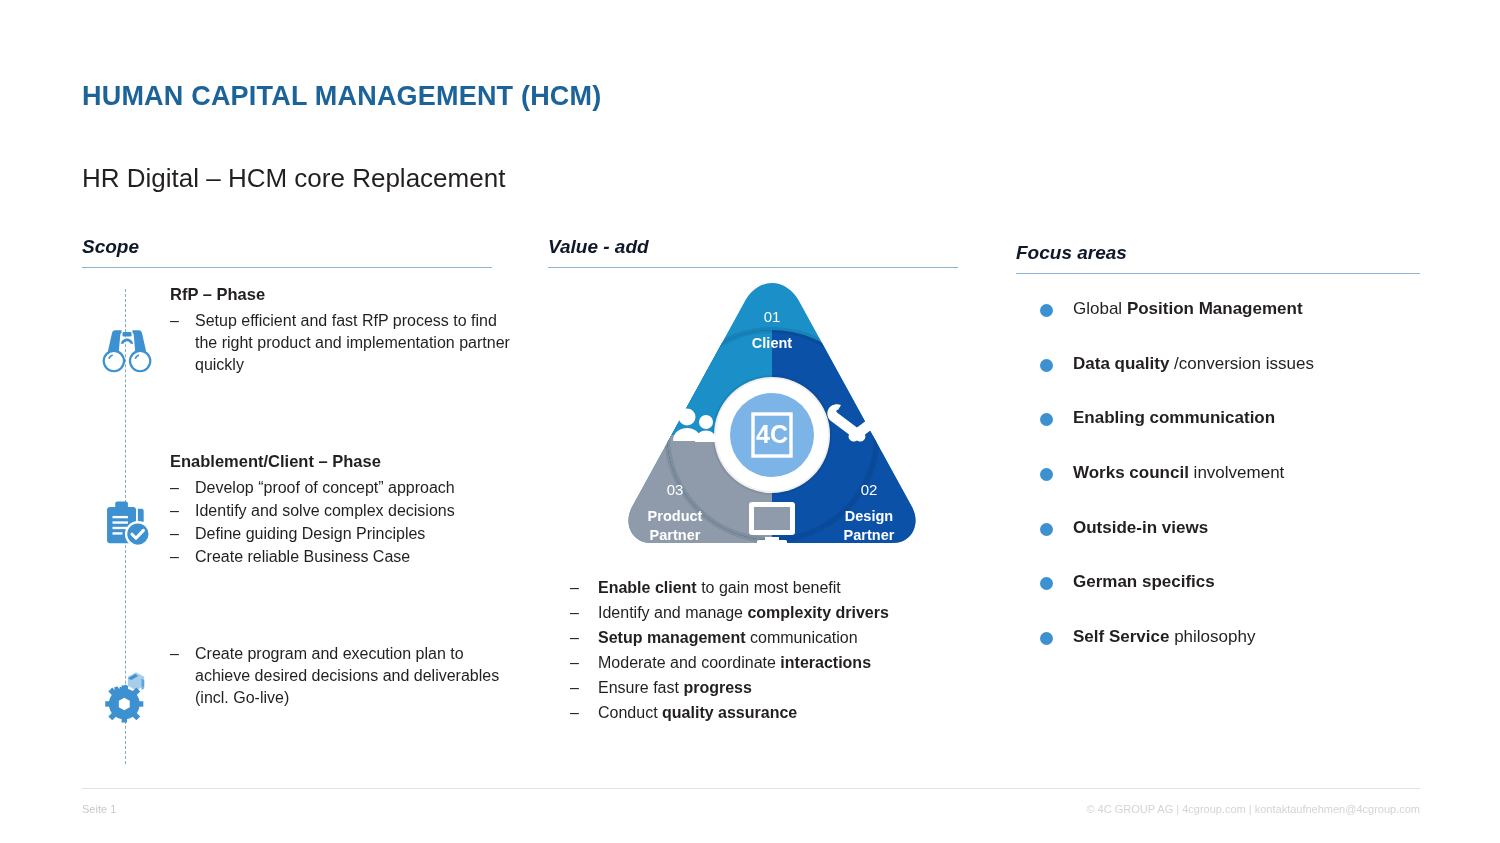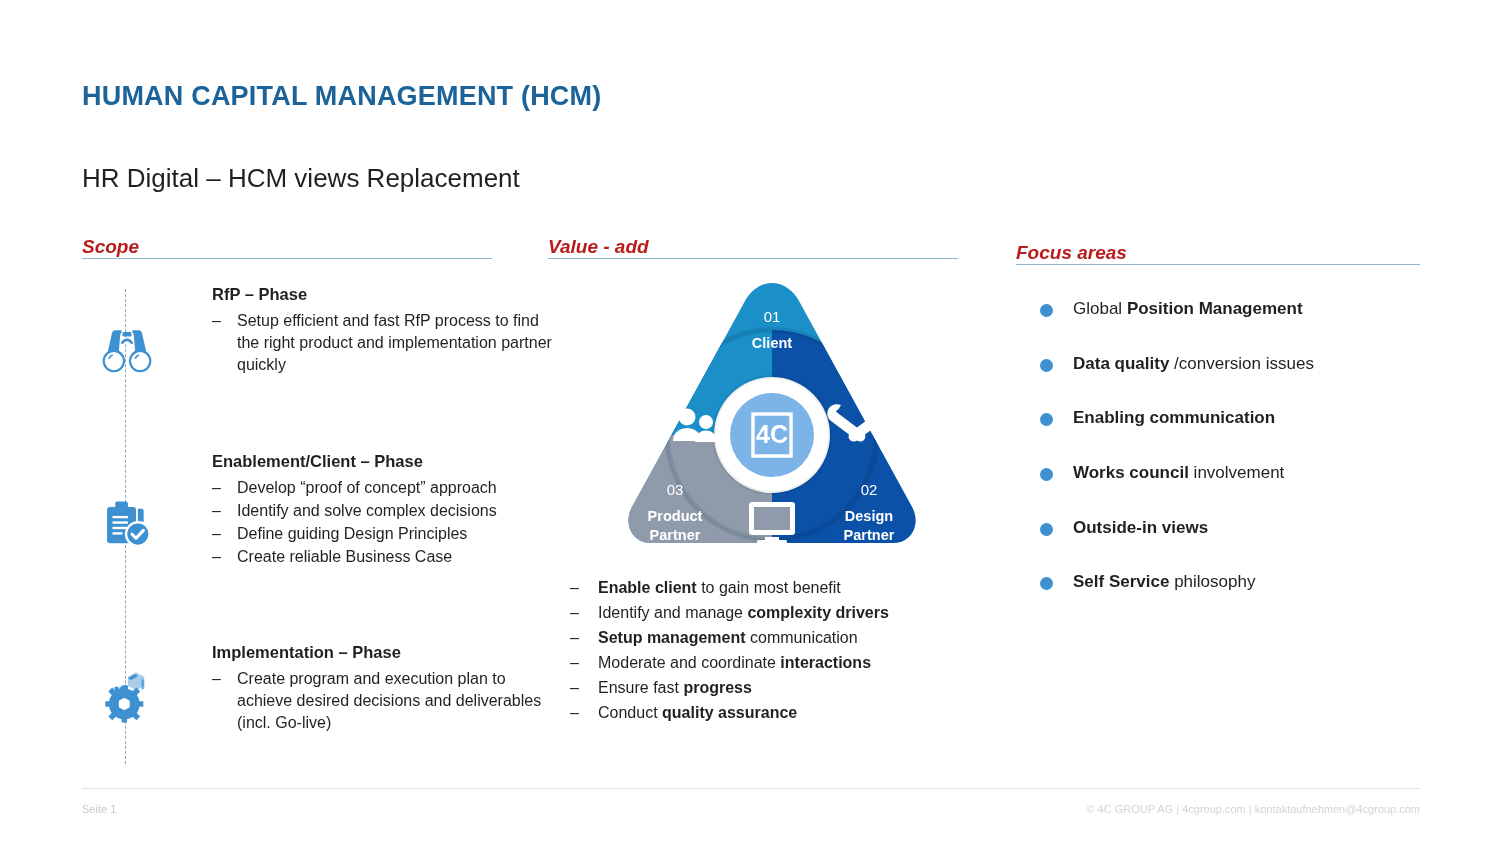--- a/index.html
+++ b/index.html
@@ -31,21 +31,22 @@
     font-weight: normal;
     color: #231f20;
   }
 
   
   .col-head {
     position: absolute;
     font-size: 19px;
     font-weight: bold;
     font-style: italic;
-    color: #b91c1c;
+    color: #0f172a;
+    padding-bottom: 9px;
     border-bottom: 1.5px solid #8fb4cf;
     box-sizing: border-box;
   }
   .col-head.c1 { left: 82px;  top: 236px; width: 410px; }
   .col-head.c2 { left: 548px; top: 236px; width: 410px; }
   .col-head.c3 { left: 1016px;top: 236px; width: 404px; margin-top: 6px; }
 
   
   .scope-col {
     position: absolute;
@@ -57,21 +58,21 @@
     left: 43px; top: 4px;
     width: 0; height: 475px;
     border-left: 1.5px dashed #7fa8c9;
   }
   .scope-block { position: absolute; left: 0; width: 430px; }
   .scope-icon {
     position: absolute;
     left: 16px;
     width: 58px; height: 58px;
   }
-  .scope-body { position: absolute; left: 88px; width: 342px; margin-left: 42px; }
+  .scope-body { position: absolute; left: 88px; width: 342px; }
   .scope-head {
     font-size: 16.5px;
     font-weight: bold;
     color: #231f20;
     margin-bottom: 6px;
   }
   .dash-item {
     position: relative;
     padding-left: 25px;
     font-size: 16px;
@@ -150,21 +151,21 @@
     position: absolute;
     right: 80px; top: 803px;
     font-size: 11px;
     color: #d4d4d4;
   }
 </style>
 </head>
 <body>
 
 <div class="slide-title">HUMAN CAPITAL MANAGEMENT (HCM)</div>
-<div class="slide-subtitle">HR Digital – HCM views Replacement</div>
+<div class="slide-subtitle">HR Digital – HCM core Replacement</div>
 
 <div class="col-head c1">Scope</div>
 <div class="col-head c2">Value - add</div>
 <div class="col-head c3">Focus areas</div>
 
 <div class="scope-col">
   <div class="scope-dash"></div>
 
   <div class="scope-block" style="top:0px;">
     <div class="scope-icon" style="top:38px;">
@@ -252,21 +253,20 @@
           <rect x="43" y="40" width="7" height="6"></rect>
           <rect x="13" y="26" width="6" height="7" transform="rotate(-45 16 29.5)"></rect>
           <rect x="39" y="26" width="6" height="7" transform="rotate(45 42 29.5)"></rect>
           <rect x="13" y="53" width="6" height="7" transform="rotate(45 16 56.5)"></rect>
           <rect x="39" y="53" width="6" height="7" transform="rotate(-45 42 56.5)"></rect>
         </g>
         <path d="M29 36 l6 3.5 v7 L29 50 l-6 -3.5 v-7 z" fill="#ffffff"></path>
       </svg>
     </div>
     <div class="scope-body">
-      <div class="scope-head">Implementation – Phase</div>
       <div class="dash-item">
         <span class="dash">–</span>
         <span>Create program and execution plan to achieve desired decisions and deliverables (incl. Go-live)</span>
       </div>
     </div>
   </div>
 </div>
 
 <div class="value-col">
   <div class="tri-wrap">
@@ -387,19 +387,23 @@
   <div class="focus-item">
     <span class="bullet"></span>
     <span><b>Works council</b><span> involvement</span></span>
   </div>
   <div class="focus-item">
     <span class="bullet"></span>
     <span><b>Outside-in views</b></span>
   </div>
   <div class="focus-item">
     <span class="bullet"></span>
+    <span><b>German specifics</b></span>
+  </div>
+  <div class="focus-item">
+    <span class="bullet"></span>
     <span><b>Self Service</b><span> philosophy</span></span>
   </div>
 </div>
 
 <div class="footer-rule"></div>
 <div class="footer-left">Seite 1</div>
 <div class="footer-right">© 4C GROUP AG  |  4cgroup.com  |  kontaktaufnehmen@4cgroup.com</div>
 
 </body></html>

